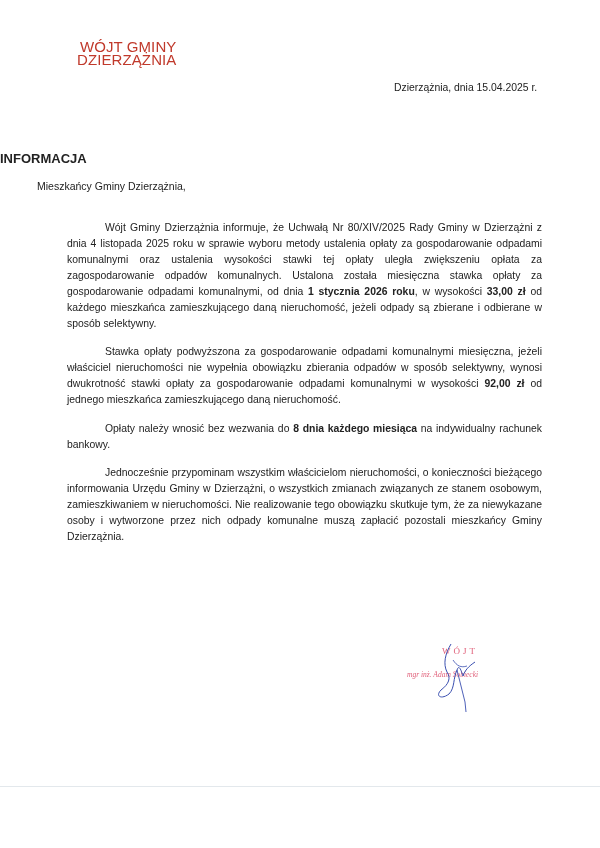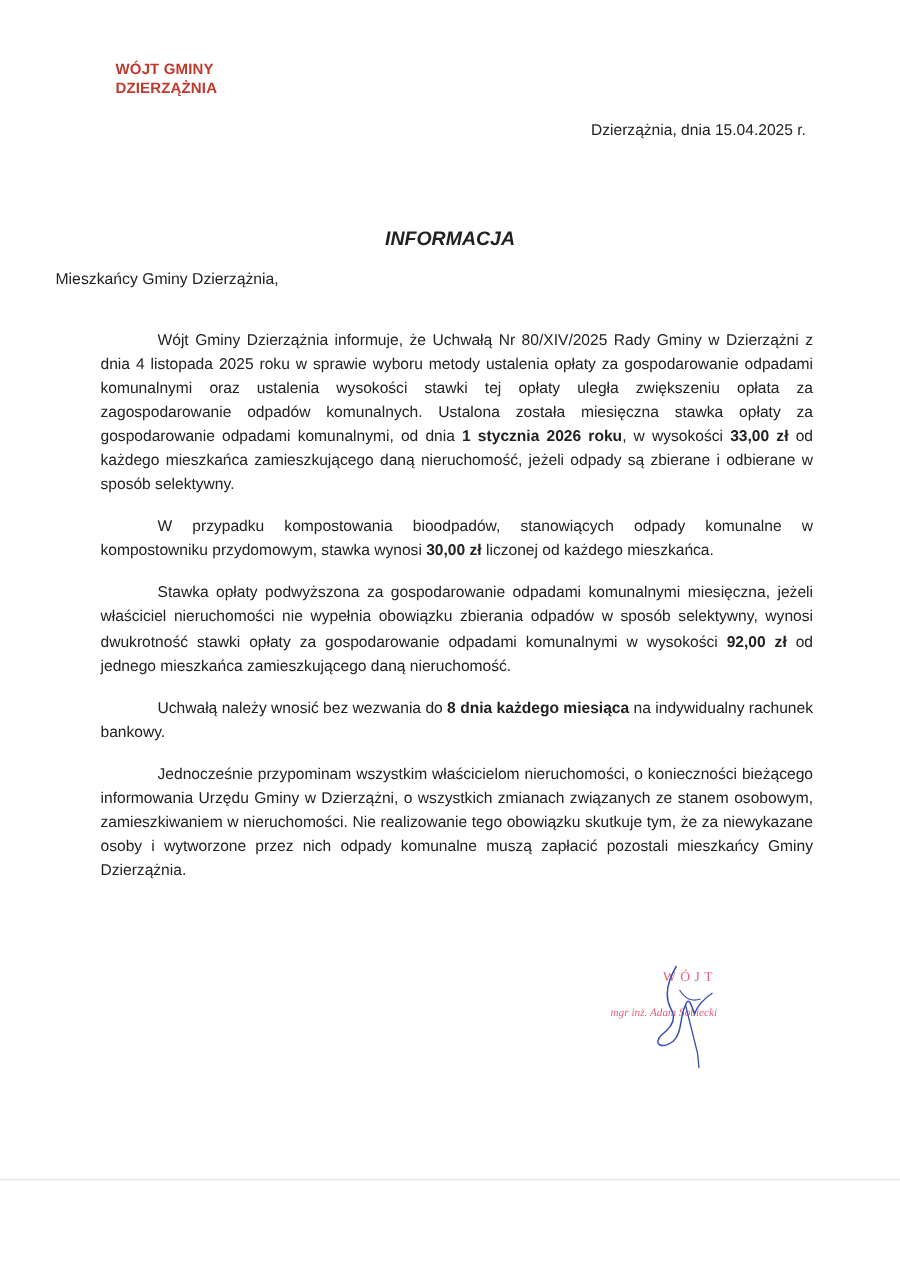--- a/index.html
+++ b/index.html
@@ -6,30 +6,31 @@
   body {
     width: 600px; height: 848px;
     background: #ffffff;
     position: relative;
     overflow: hidden;
     font-family: "Liberation Sans", sans-serif;
     color: #1e1e1e;
   }
   .header-org {
     position: absolute; left: 77px; top: 40px;
-    color: #c0392b; font-weight: bold; font-size: 10px; line-height: 13px;
+    color: #c0392b; font-weight: normal; font-size: 15px; line-height: 13px;
     letter-spacing: 0.1px;
+    text-align: right;
   }
   .date-line {
     position: absolute; left: 394px; top: 82px;
     font-size: 10.4px; color: #222;
   }
   .title {
     position: absolute; left: 0; width: 600px; top: 151px;
-    text-align: center; font-weight: bold; font-size: 13px; color: #222; font-style: italic;
+    font-weight: bold; font-size: 13px; color: #222;
   }
   .greeting {
     position: absolute; left: 37px; top: 180px;
     font-size: 10.5px; color: #222;
   }
   .body-text {
     position: absolute; left: 55px; top: 208px; width: 499px;
     font-size: 10.4px; line-height: 16.05px; color: #222;
     text-align: justify;
   }
@@ -63,23 +64,22 @@
 </div>
 
 <div class="date-line">Dzierzążnia, dnia 15.04.2025 r.</div>
 
 <div class="title">INFORMACJA</div>
 
 <div class="greeting">Mieszkańcy Gminy Dzierzążnia,</div>
 
 <div class="body-text">
   <p><span>Wójt Gminy Dzierzążnia informuje, że Uchwałą Nr 80/XIV/2025 Rady Gminy w Dzierzążni z dnia 4 listopada 2025 roku w sprawie wyboru metody ustalenia opłaty za gospodarowanie odpadami komunalnymi oraz ustalenia wysokości stawki tej opłaty uległa zwiększeniu opłata za zagospodarowanie odpadów komunalnych. Ustalona została miesięczna stawka opłaty za gospodarowanie odpadami komunalnymi, od dnia </span><b>1 stycznia 2026 roku</b><span>, w wysokości </span><b>33,00 zł</b><span> od każdego mieszkańca zamieszkującego daną nieruchomość, jeżeli odpady są zbierane i odbierane w sposób selektywny.</span></p>
-  <p><span>W przypadku kompostowania bioodpadów, stanowiących odpady komunalne w kompostowniku przydomowym, stawka wynosi </span><b>30,00 zł</b><span> liczonej od każdego mieszkańca.</span></p>
   <p><span>Stawka opłaty podwyższona za gospodarowanie odpadami komunalnymi miesięczna, jeżeli właściciel nieruchomości nie wypełnia obowiązku zbierania odpadów w sposób selektywny, wynosi dwukrotność stawki opłaty za gospodarowanie odpadami komunalnymi w wysokości </span><b>92,00 zł</b><span> od jednego mieszkańca zamieszkującego daną nieruchomość.</span></p>
-  <p><span>Uchwałą należy wnosić bez wezwania do </span><b>8 dnia każdego miesiąca</b><span> na indywidualny rachunek bankowy.</span></p>
+  <p><span>Opłaty należy wnosić bez wezwania do </span><b>8 dnia każdego miesiąca</b><span> na indywidualny rachunek bankowy.</span></p>
   <p><span>Jednocześnie przypominam wszystkim właścicielom nieruchomości, o konieczności bieżącego informowania Urzędu Gminy w Dzierzążni, o wszystkich zmianach związanych ze stanem osobowym, zamieszkiwaniem w nieruchomości. Nie realizowanie tego obowiązku skutkuje tym, że za niewykazane osoby i wytworzone przez nich odpady komunalne muszą zapłacić pozostali mieszkańcy Gminy Dzierzążnia.</span></p>
 </div>
 
 <div class="signature">
   <div class="sig-title">WÓJT</div>
   <div class="sig-name">mgr inż. Adam Sobiecki</div>
   <svg class="sig-scribble" width="130" height="75" viewBox="0 0 130 75">
     <path d="M46 4 C40 14, 38 24, 42 32 C46 38, 44 44, 36 50 C30 56, 36 60, 44 54 C50 48, 48 38, 52 30 C54 24, 56 30, 58 36 C60 30, 64 26, 70 22" fill="none" stroke="#3a4fb0" stroke-width="1"></path>
     <path d="M52 30 L60 62 L61 72" fill="none" stroke="#3a4fb0" stroke-width="0.9"></path>
     <path d="M48 20 C52 26, 56 28, 62 26" fill="none" stroke="#3a4fb0" stroke-width="0.8"></path>

